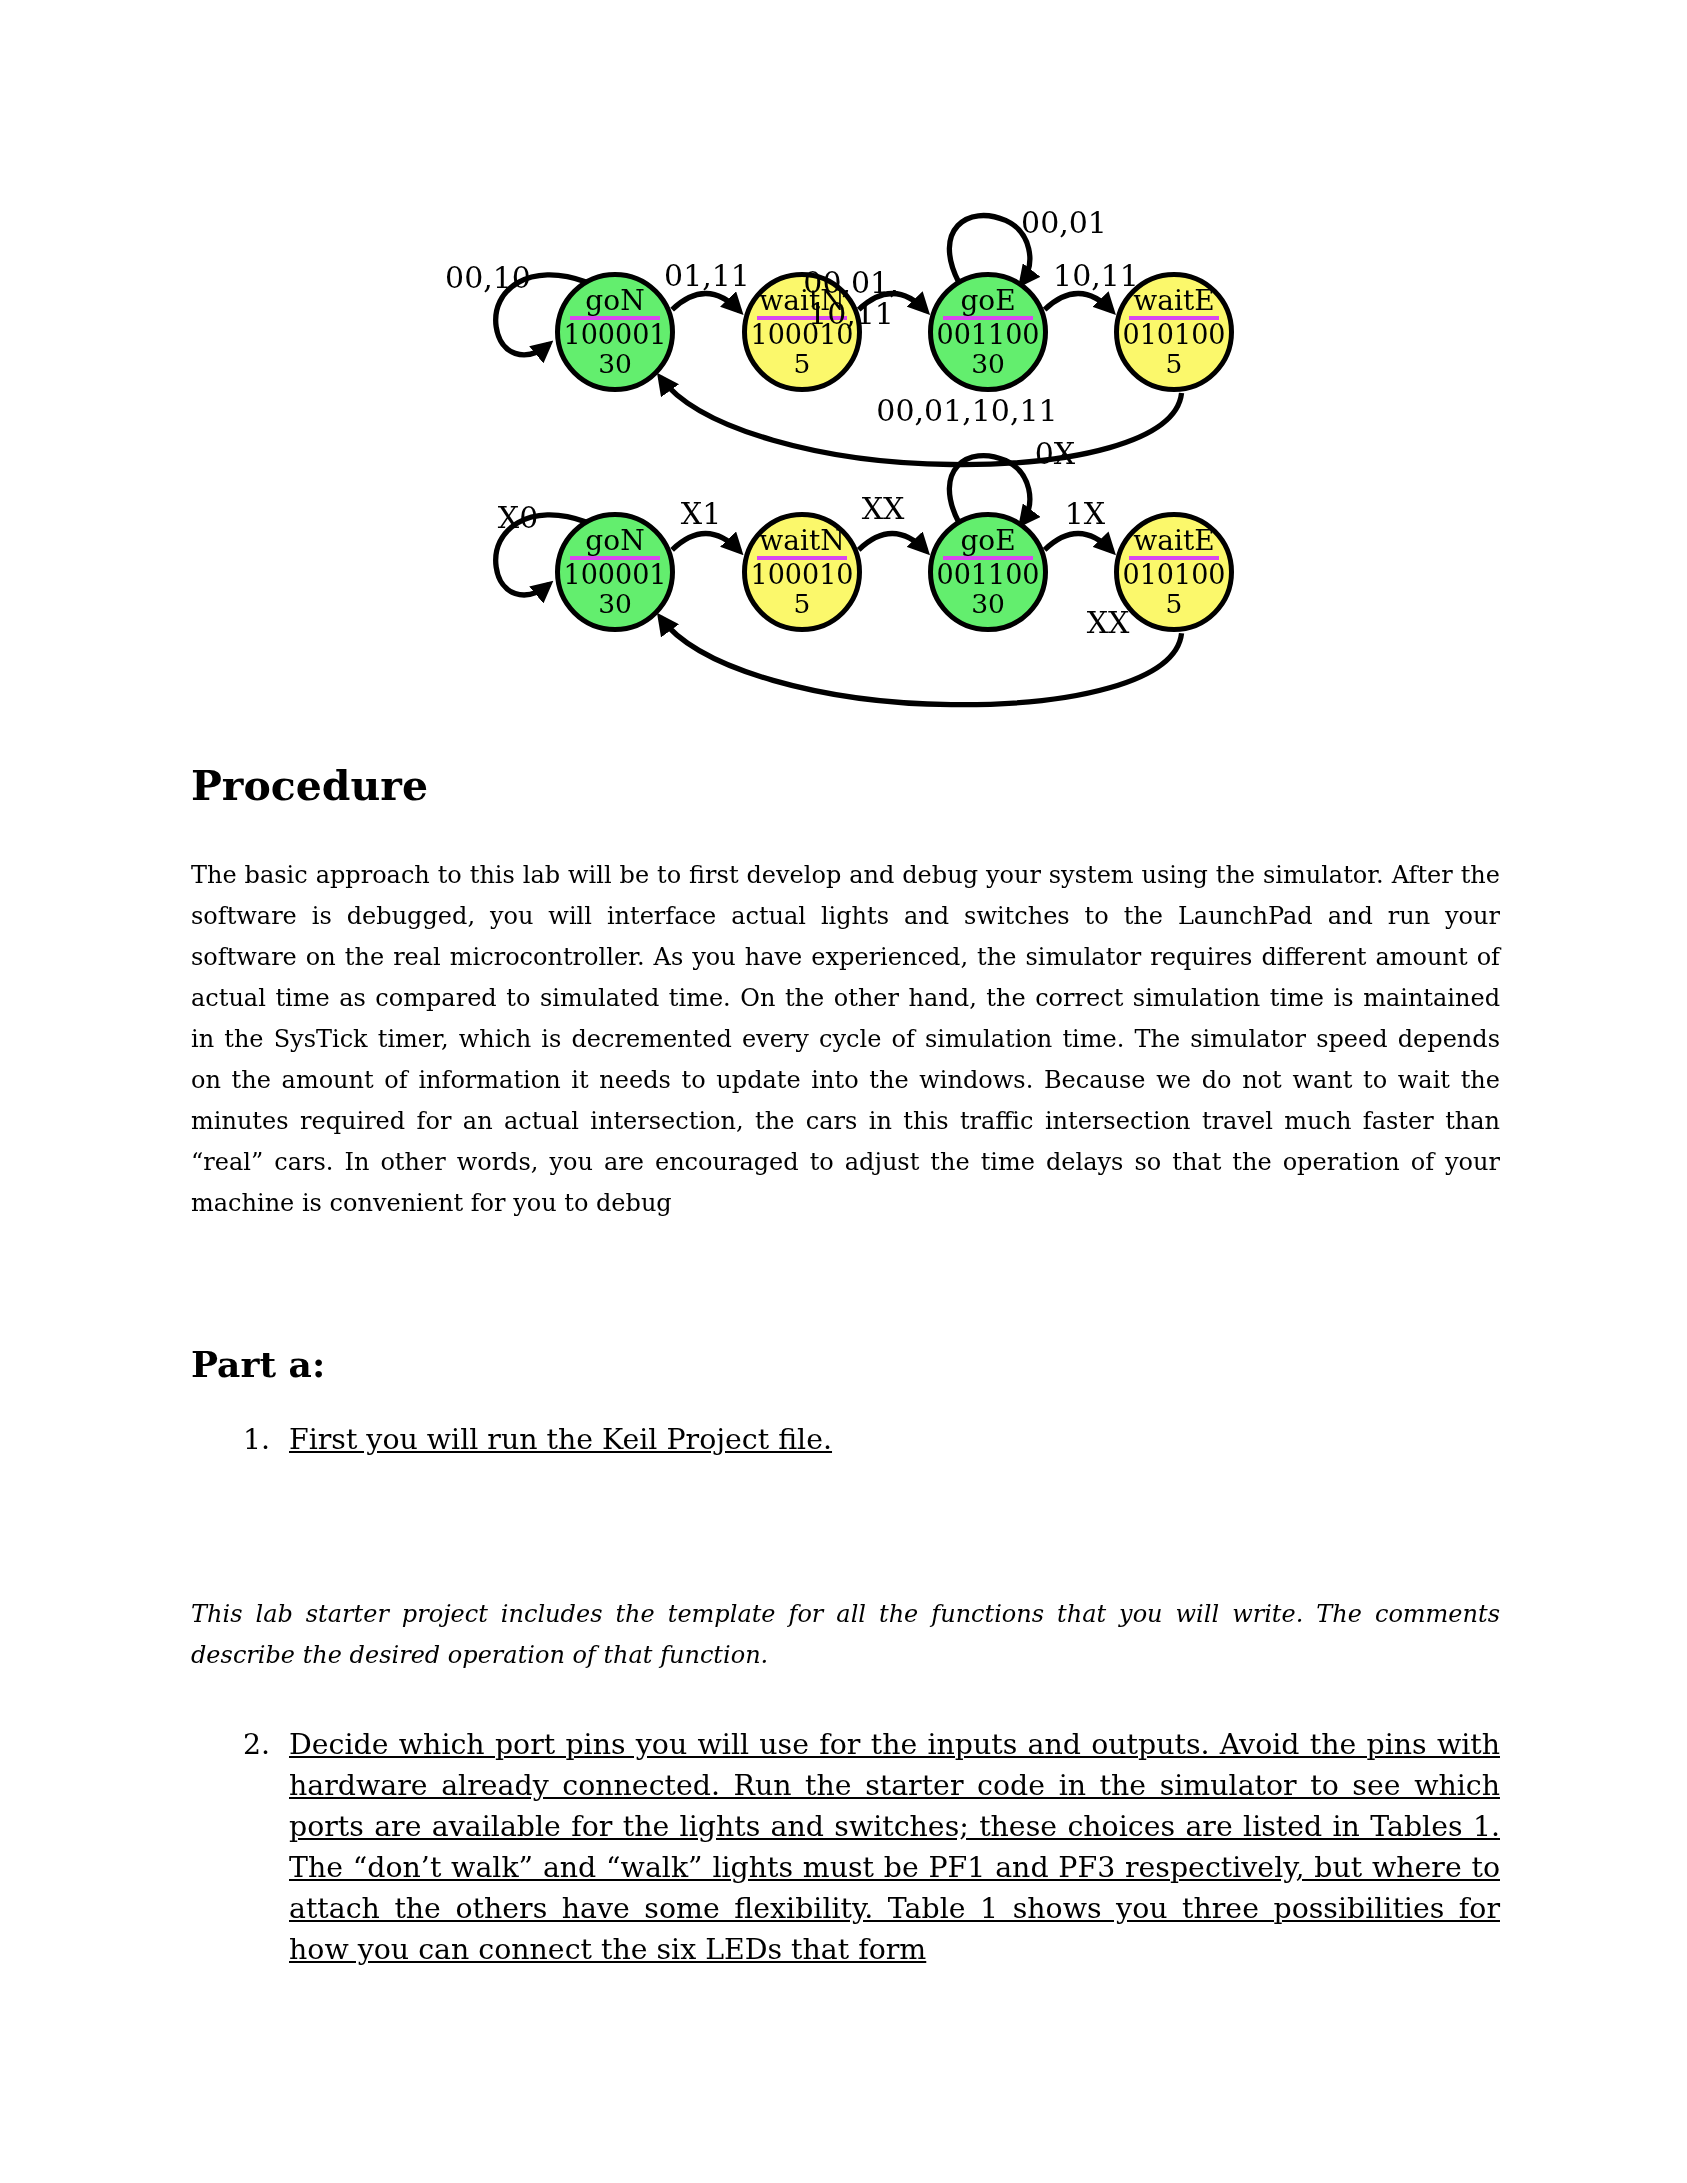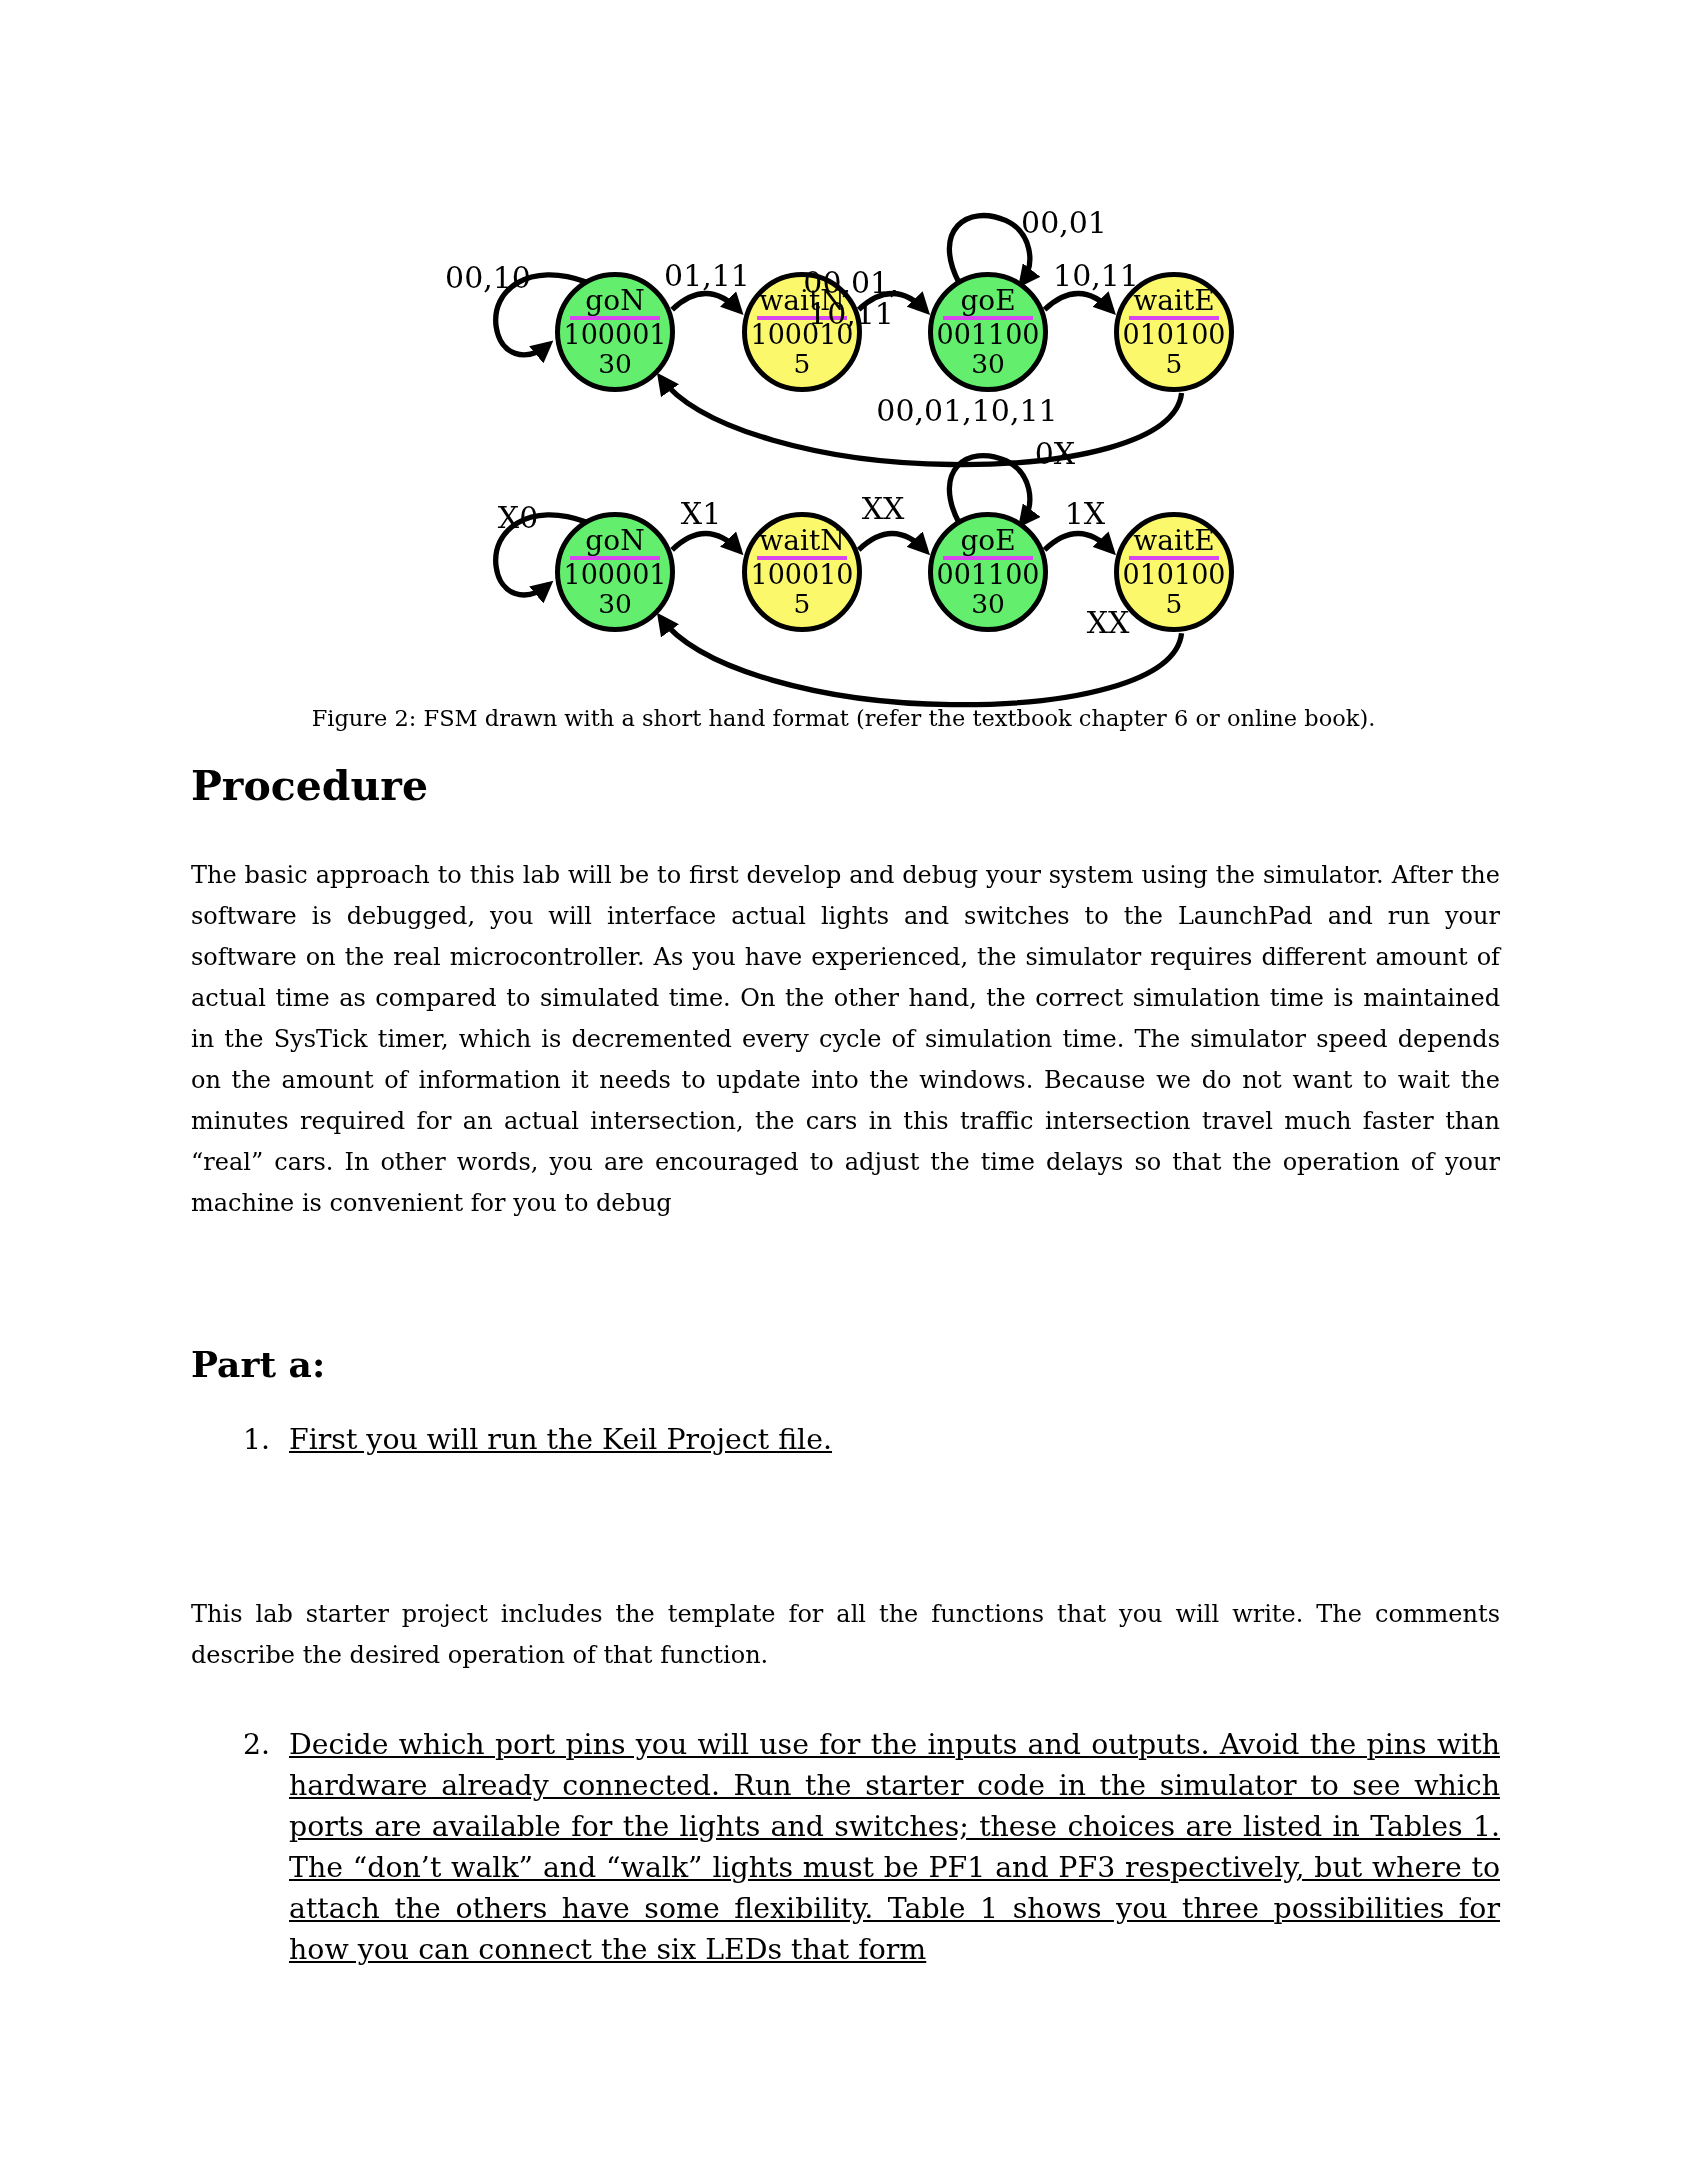--- a/index.html
+++ b/index.html
@@ -36,21 +36,21 @@
   }
 
   
   .h1 { position:absolute; left:191px; top:762px; font-size:41px; font-weight:bold; }
   .h2 { position:absolute; left:191px; top:1343px; font-size:36px; font-weight:bold; }
   .bodytext {
     position:absolute; left:191px; width:1309px;
     font-size:24px; line-height:41px; text-align:justify;
   }
   #para-procedure { top:855px; }
-  #para-starter   { top:1594px; }
+  #para-starter   { top:1594px;font-style:italic; }
   .list-item { position:absolute; left:243px; width:1257px; font-size:28.4px; line-height:41px; }
   #list-item-1 { top:1419px; }
   #list-item-2 { top:1724px; }
   .num { position:absolute; left:0; top:0; }
   .li-text { margin-left:46px; text-align:justify;text-decoration:underline; }
 </style>
 </head>
 <body>
 
 <div class="page">
@@ -131,21 +131,20 @@
       <div class="state-time">5</div>
     </div>
 
     <div class="tlabel" style="left:498px;  top:517px;margin-left:20px;">X0</div>
     <div class="tlabel" style="left:701px; top:513px;">X1</div>
     <div class="tlabel" style="left:883px; top:508px;">XX</div>
     <div class="tlabel" style="left:1055px; top:453px;">0X</div>
     <div class="tlabel" style="left:1085px; top:513px;">1X</div>
     <div class="tlabel" style="left:1108px; top:622px;">XX</div>
 
-    <div class="caption">Figure 2: FSM drawn with a short hand format (refer the textbook chapter 6 or online book).</div>
   </div>
 
   <div class="h1">Procedure</div>
 
   <div class="bodytext" id="para-procedure">The basic approach to this lab will be to first develop and debug your system using the simulator. After the software is debugged, you will interface actual lights and switches to the LaunchPad and run your software on the real microcontroller. As you have experienced, the simulator requires different amount of actual time as compared to simulated time. On the other hand, the correct simulation time is maintained in the SysTick timer, which is decremented every cycle of simulation time. The simulator speed depends on the amount of information it needs to update into the windows.  Because we do not want to wait the minutes required for an actual intersection, the cars in this traffic intersection travel much faster than “real” cars. In other words, you are encouraged to adjust the time delays so that the operation of your machine is convenient for you to debug</div>
 
   <div class="h2">Part a:</div>
 
   <div class="list-item" id="list-item-1">
     <span class="num">1.</span>

